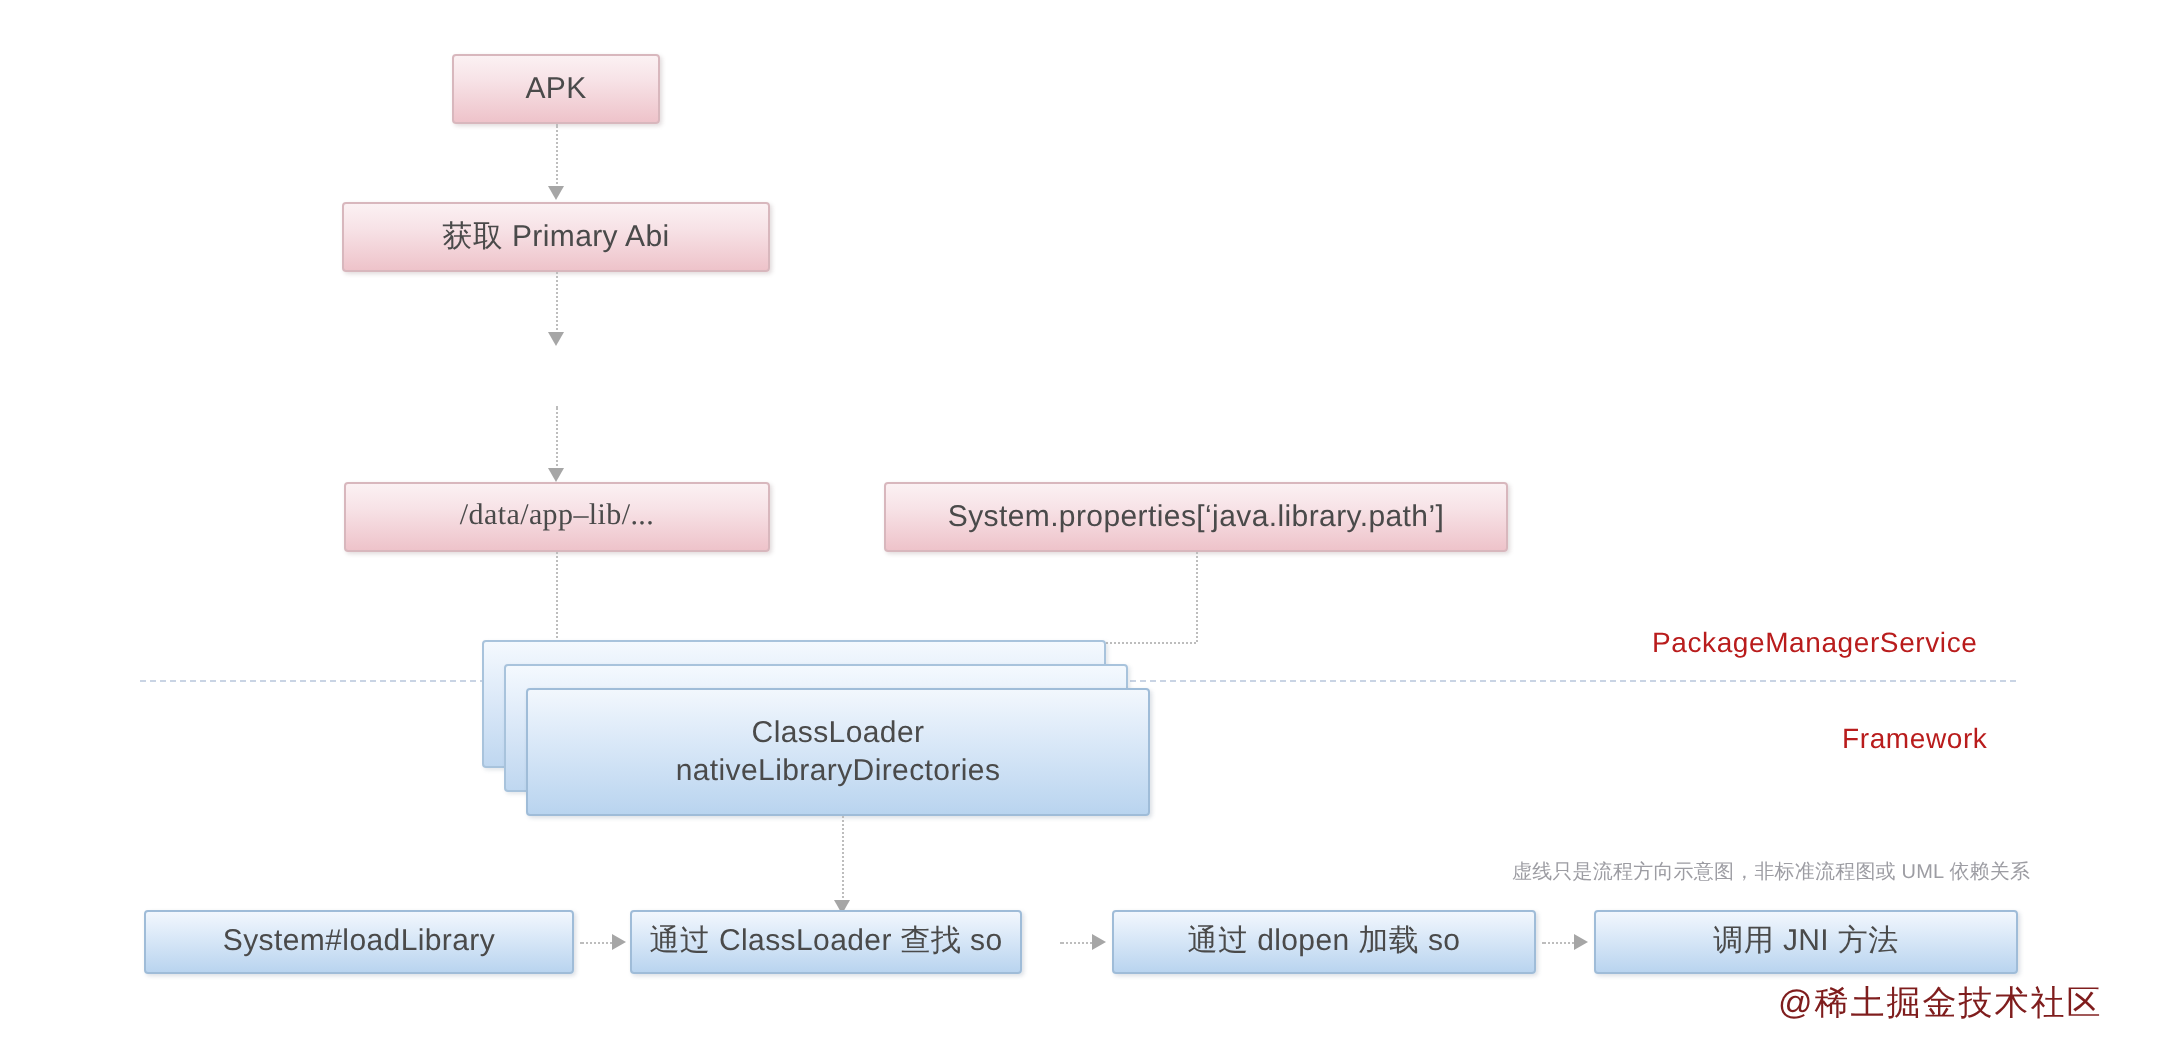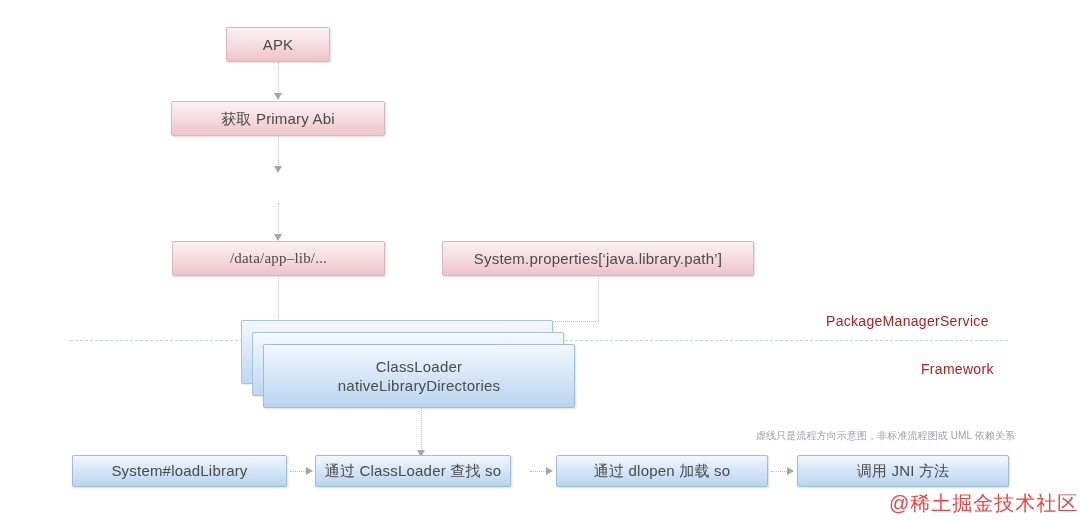--- a/index.html
+++ b/index.html
@@ -103,22 +103,22 @@
   .note {
     position: absolute;
     font-size: 10px;
     color: #9d9da3;
     white-space: nowrap;
     letter-spacing: 0.1px;
   }
 
   .watermark {
     position: absolute;
-    font-size: 20px;
-    color: #ef4444;
+    font-size: 17px;
+    color: #7f1d1d;
     white-space: nowrap;
     letter-spacing: 1px;
   }
 </style>
 </head>
 <body>
 
 <div id="canvas">
 
   <div class="node pink" style="left:226px; top:27px; width:104px; height:35px;">

